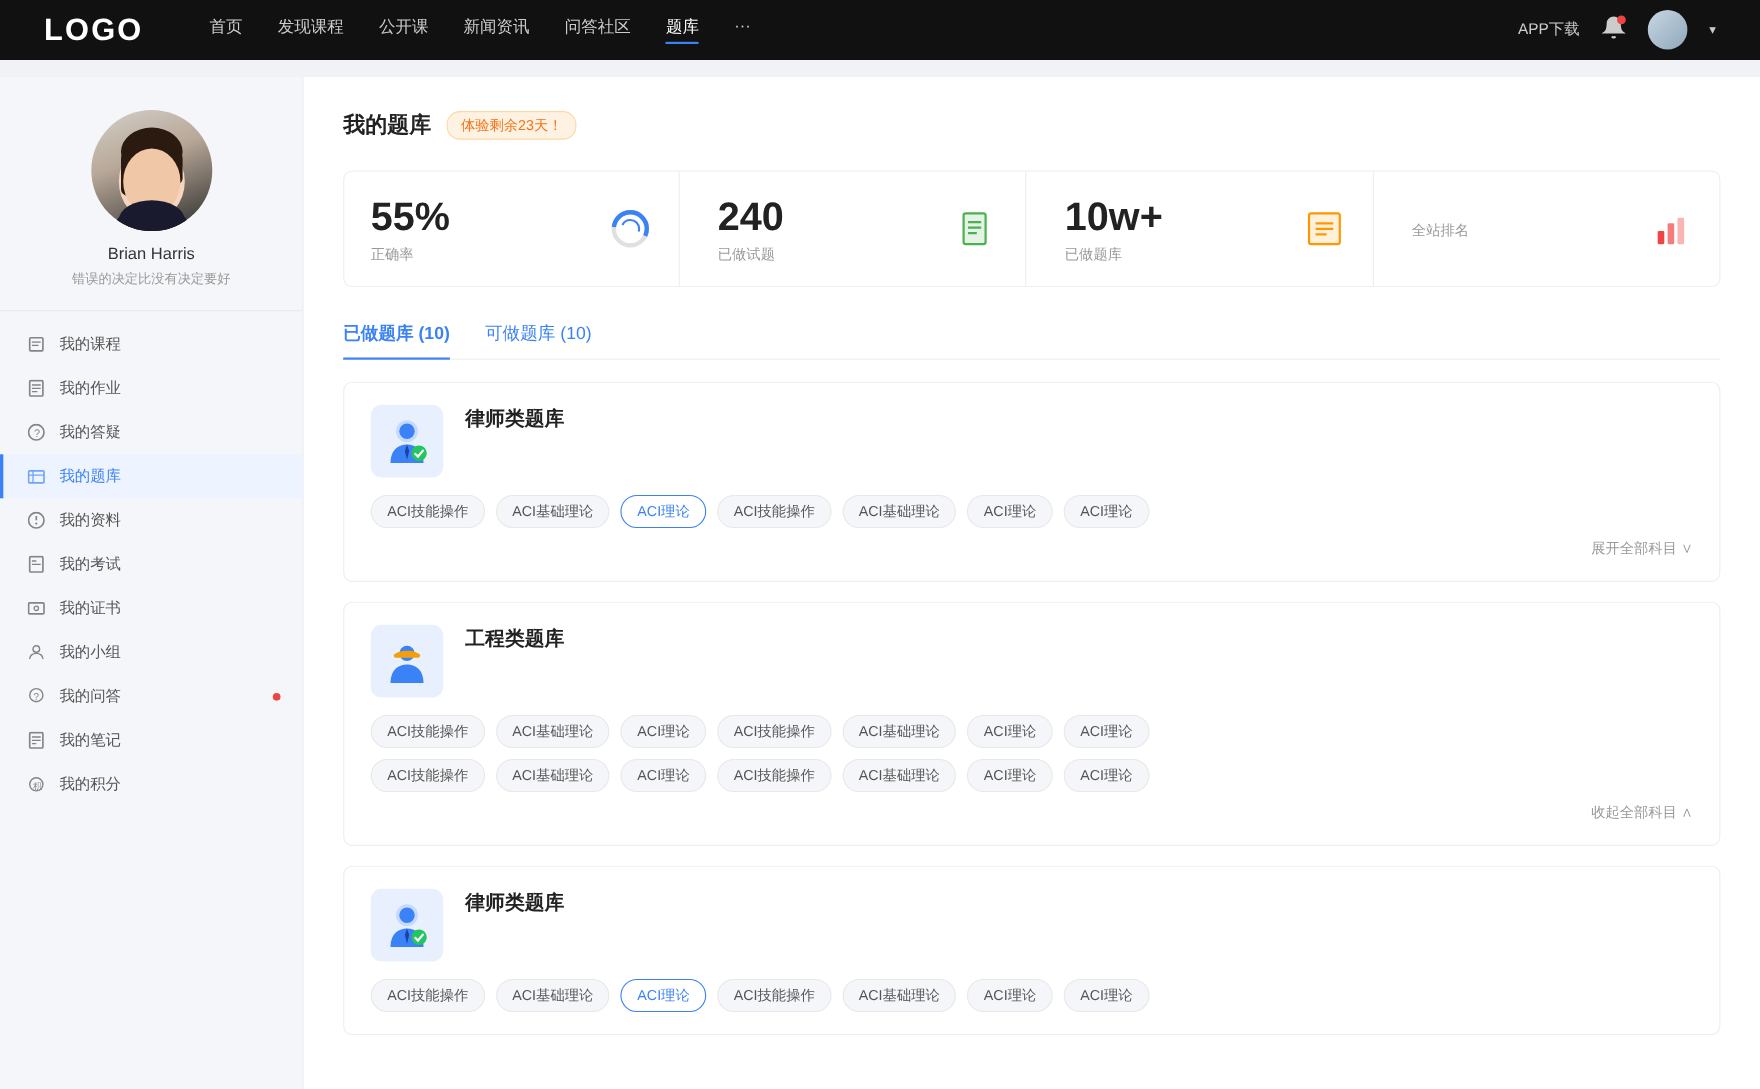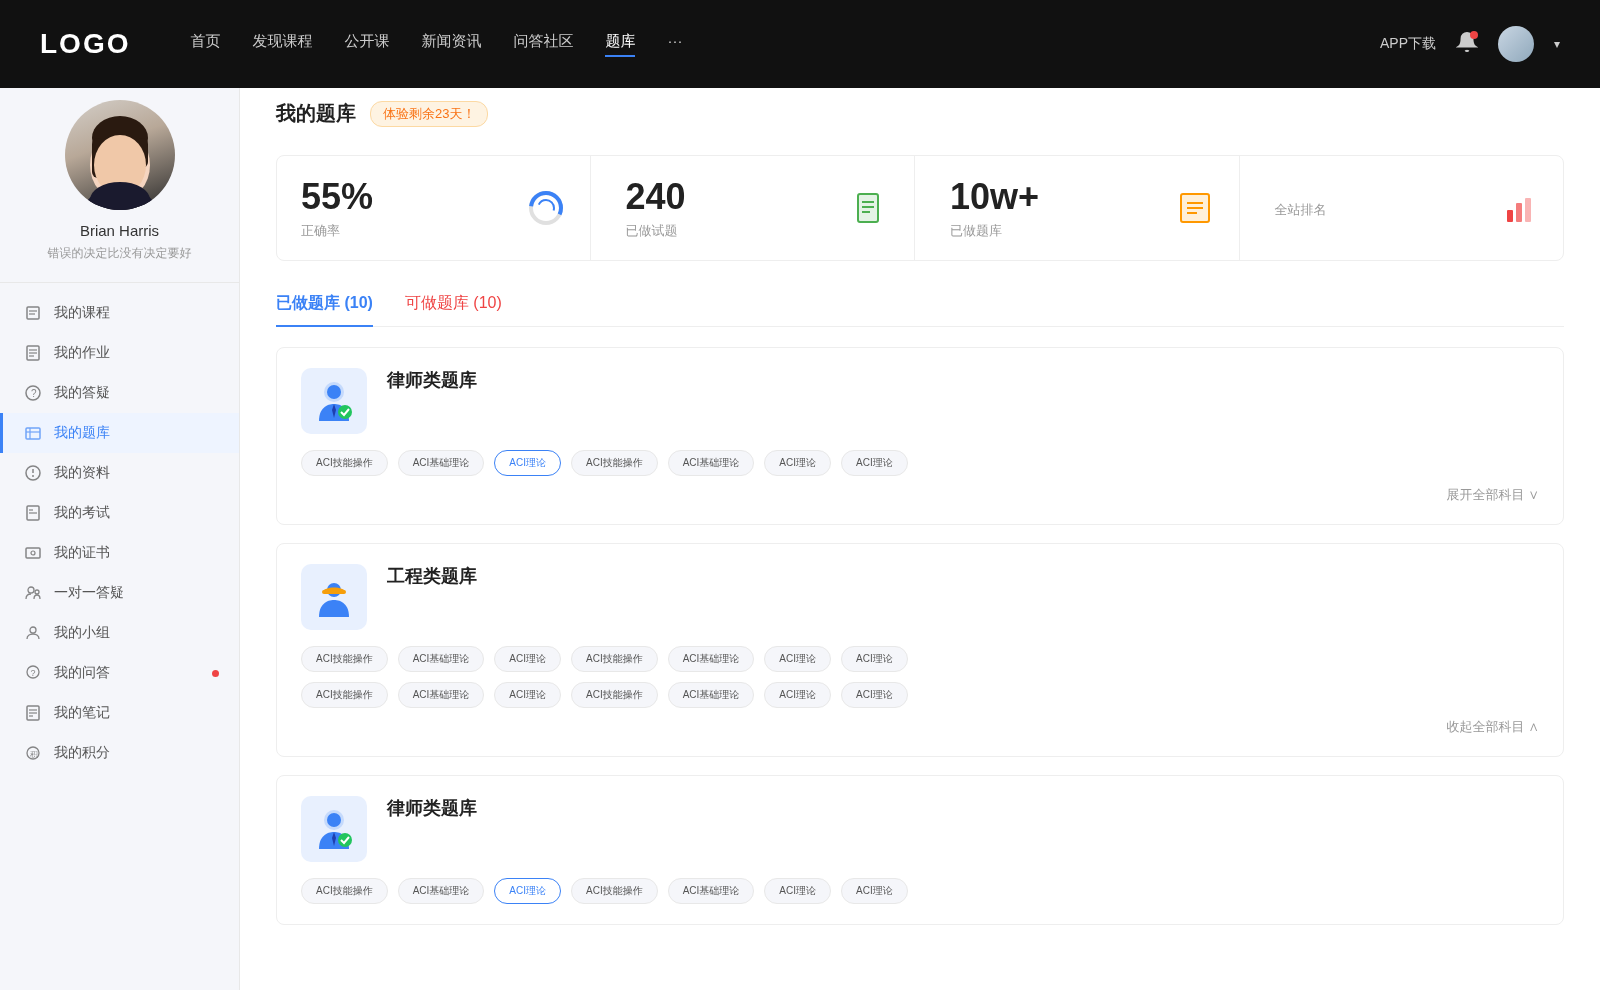--- a/index.html
+++ b/index.html
@@ -1,36 +1,36 @@
 <!DOCTYPE html>
 <html><head>
   <meta charset="utf-8">
   <style>
     * { margin: 0; padding: 0; box-sizing: border-box; }
     body { font-family: -apple-system, BlinkMacSystemFont, 'PingFang SC', 'Microsoft YaHei', sans-serif; background: #f0f2f5; width: 1600px; min-height: 990px; overflow-x: hidden; }
 
     
-    .navbar { background: #111; height: 88px; display: flex; align-items: center; padding: 0 40px; gap: 40px; position: fixed; top: 0; left: 0; right: 0; z-index: 100; }
+    .navbar { background: #111; height: 54px; display: flex; align-items: center; padding: 0 40px; gap: 40px; position: fixed; top: 0; left: 0; right: 0; z-index: 100; }
     .nav-logo { color: #fff; font-size: 28px; font-weight: bold; letter-spacing: 2px; margin-right: 20px; }
     .nav-links { display: flex; gap: 32px; flex: 1; }
     .nav-link { color: #ccc; font-size: 15px; cursor: pointer; text-decoration: none; }
     .nav-link.active { color: #fff; border-bottom: 2px solid #3b82f6; padding-bottom: 4px; }
     .nav-right { display: flex; align-items: center; gap: 20px; margin-left: auto; }
     .nav-app-download { color: #ccc; font-size: 14px; cursor: pointer; }
     .nav-bell { position: relative; cursor: pointer; }
     .nav-bell svg { width: 22px; height: 22px; fill: #ccc; }
     .bell-dot { position: absolute; top: 0; right: 0; width: 8px; height: 8px; background: #ef4444; border-radius: 50%; }
     .nav-avatar-placeholder { width: 36px; height: 36px; border-radius: 50%; background: #888; display: flex; align-items: center; justify-content: center; }
     .nav-chevron { color: #ccc; font-size: 12px; cursor: pointer; }
 
     
     .layout { display: flex; margin-top: 70px; min-height: 920px; }
 
     
-    .sidebar { width: 240px; background: #f5f6fa; border-right: 1px solid #e8e8e8; padding: 30px 0; flex-shrink: 0; }
+    .sidebar { width: 276px; background: #f5f6fa; border-right: 1px solid #e8e8e8; padding: 30px 0; flex-shrink: 0; }
     .profile-section { display: flex; flex-direction: column; align-items: center; padding: 0 20px 20px; border-bottom: 1px solid #e8e8e8; }
     .avatar-circle { width: 110px; height: 110px; border-radius: 50%; background: #dde; overflow: hidden; margin-bottom: 12px; }
     .profile-name { font-size: 15px; color: #333; font-weight: 500; margin-bottom: 6px; }
     .profile-motto { font-size: 12px; color: #999; text-align: center; }
 
     .sidebar-menu { padding: 10px 0; }
     .menu-item { display: flex; align-items: center; gap: 12px; padding: 11px 24px; font-size: 14px; color: #555; cursor: pointer; position: relative; }
     .menu-item.active { color: #3b82f6; background: #eef4ff; }
     .menu-item.active::before { content: ''; position: absolute; left: 0; top: 0; bottom: 0; width: 3px; background: #3b82f6; }
     .menu-icon { width: 18px; height: 18px; display: flex; align-items: center; justify-content: center; flex-shrink: 0; }
@@ -48,31 +48,31 @@
     
     .stats-row { display: flex; gap: 11px; margin-bottom: 32px; border: 1px solid #eee; border-radius: 8px; overflow: hidden; }
     .stat-item { flex: 1; padding: 20px 24px; border-right: 1px solid #eee; display: flex; align-items: center; gap: 16px; }
     .stat-item:last-child { border-right: none; }
     .stat-value { font-size: 36px; font-weight: 700; color: #222; }
     .stat-label { font-size: 13px; color: #999; margin-top: 4px; }
     .stat-icon { width: 40px; height: 40px; display: flex; align-items: center; justify-content: center; }
 
     
     .tabs-row { display: flex; gap: 32px; margin-bottom: 20px; border-bottom: 1px solid #eee; }
-    .tab { font-size: 16px; color: #ef4444; padding-bottom: 12px; cursor: pointer; position: relative; }
+    .tab { font-size: 16px; color: #3b82f6; padding-bottom: 12px; cursor: pointer; position: relative; }
     .tab.active { color: #3b82f6; font-weight: 600; }
     .tab.active::after { content: ''; position: absolute; bottom: -1px; left: 0; right: 0; height: 2px; background: #3b82f6; }
 
     
     .bank-section { border: 1px solid #eee; border-radius: 8px; margin-bottom: 18px; padding: 20px 24px; }
     .bank-header { display: flex; align-items: flex-start; gap: 20px; margin-bottom: 16px; }
     .bank-icon { width: 66px; height: 66px; background: #e8f0fe; border-radius: 10px; display: flex; align-items: center; justify-content: center; flex-shrink: 0; }
     .bank-name { font-size: 18px; font-weight: 600; color: #222; }
     .tags-row { display: flex; gap: 10px; flex-wrap: wrap; margin-bottom: 0; }
-    .tag { padding: 5px 14px; border-radius: 20px; font-size: 10px; background: #f5f6fa; color: #555; border: 1px solid #e8e8e8; cursor: pointer; white-space: nowrap; }
+    .tag { padding: 5px 14px; border-radius: 20px; font-size: 13px; background: #f5f6fa; color: #555; border: 1px solid #e8e8e8; cursor: pointer; white-space: nowrap; }
     .tag.active-tag { border: 1.5px solid #3b82f6; color: #3b82f6; background: #fff; }
     .expand-link { text-align: right; font-size: 13px; color: #999; cursor: pointer; margin-top: 10px; }
     .collapse-link { text-align: right; font-size: 13px; color: #999; cursor: pointer; margin-top: 10px; }
     .tags-row2 { display: flex; gap: 10px; flex-wrap: wrap; margin-top: 10px; }
   </style>
 </head>
 <body>
 
 <nav class="navbar">
   <span class="nav-logo">LOGO</span>
@@ -199,31 +199,20 @@
       <div class="menu-item">
         <span class="menu-icon">
           <svg viewBox="0 0 16 16">
               <rect x="1" y="3" width="14" height="10" rx="1" fill="none" stroke="currentColor" stroke-width="1.5"></rect>
               <circle cx="8" cy="8" r="2" fill="none" stroke="currentColor" stroke-width="1.2"></circle>
             </svg>
         </span>
         <span>我的证书</span>
       </div>
 
-      <div class="menu-item">
-        <span class="menu-icon">
-          <svg viewBox="0 0 16 16">
-              <circle cx="6" cy="5" r="3" fill="none" stroke="currentColor" stroke-width="1.3"></circle>
-              <path d="M1 14c0-3 2-5 5-5" fill="none" stroke="currentColor" stroke-width="1.3"></path>
-              <circle cx="12" cy="7" r="2" fill="none" stroke="currentColor" stroke-width="1.3"></circle>
-              <path d="M9 14c0-2 1-4 3-4s3 2 3 4" fill="none" stroke="currentColor" stroke-width="1.3"></path>
-            </svg>
-        </span>
-        <span>一对一答疑</span>
-      </div>
 
       <div class="menu-item">
         <span class="menu-icon">
           <svg viewBox="0 0 16 16">
               <circle cx="8" cy="5" r="3" fill="none" stroke="currentColor" stroke-width="1.3"></circle>
               <path d="M2 14c0-3 2.7-5 6-5s6 2 6 5" fill="none" stroke="currentColor" stroke-width="1.3"></path>
             </svg>
         </span>
         <span>我的小组</span>
       </div>

